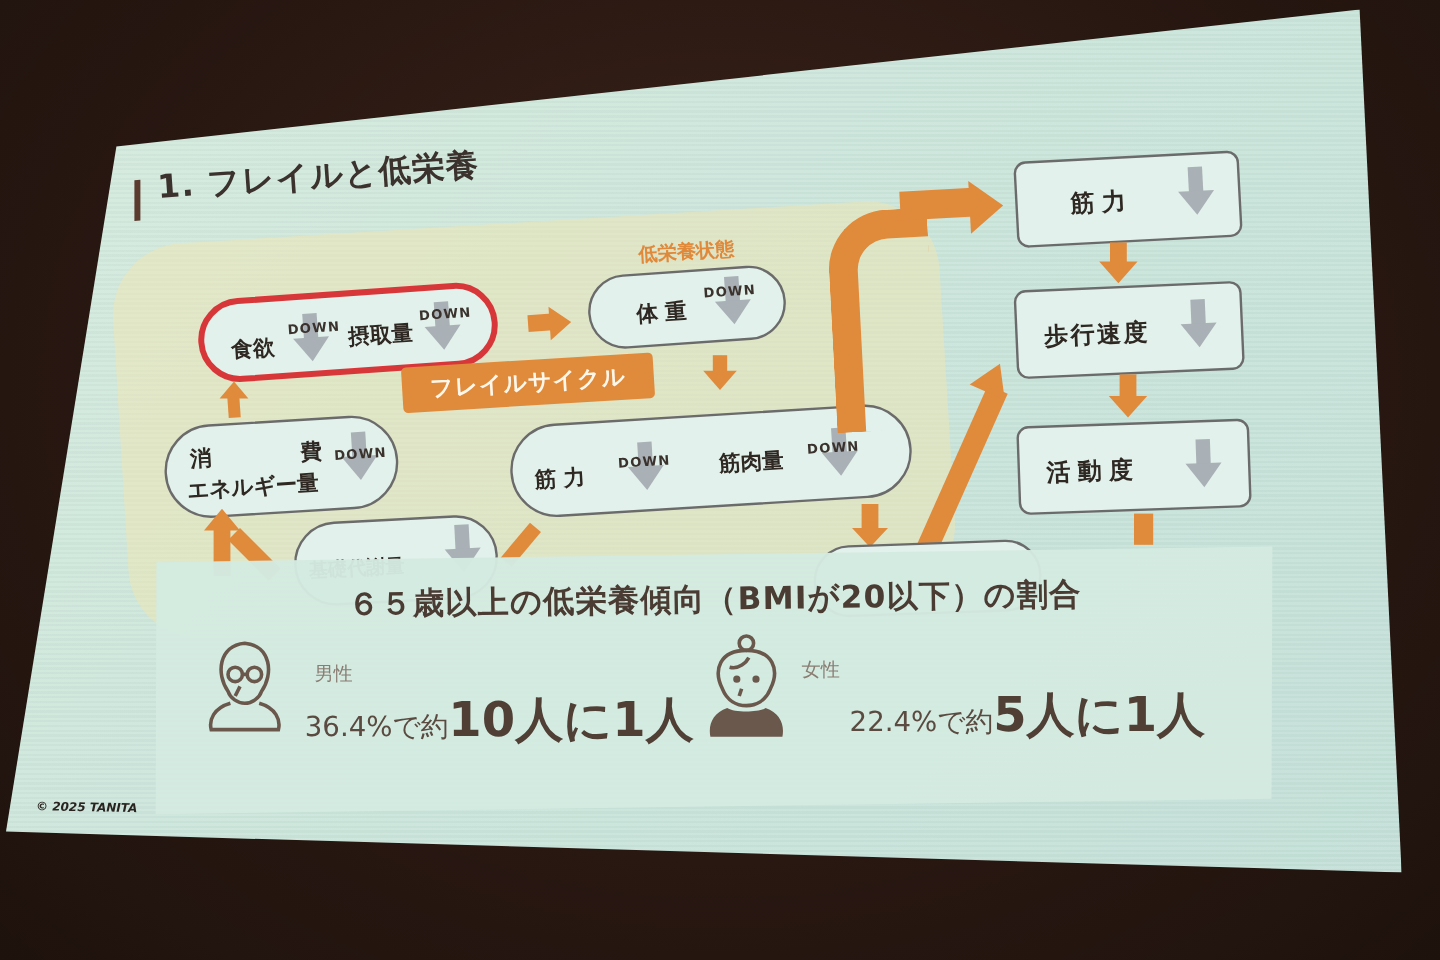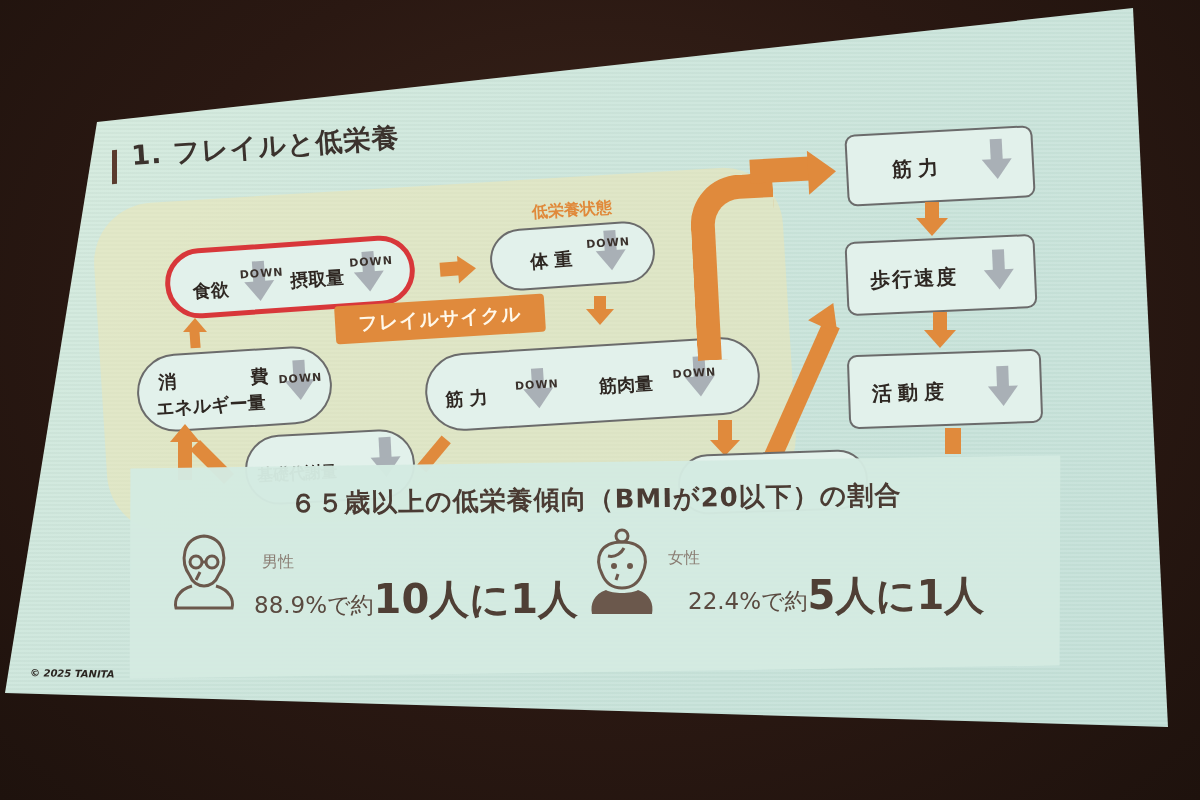--- a/index.html
+++ b/index.html
@@ -176,34 +176,34 @@
         <path d="M18 44 C8 30 10 6 32 4 C54 6 56 30 46 44 C44 50 38 54 32 54 C26 54 20 50 18 44 Z"></path>
         <circle cx="24" cy="30" r="6"></circle>
           <circle cx="40" cy="30" r="6"></circle>
         <line x1="30" y1="30" x2="34" y2="30"></line>
         <line x1="28" y1="40" x2="24" y2="48"></line>
         <path d="M20 54 C6 58 2 68 4 76 L60 76 C62 68 58 58 44 54"></path>
       </g>
     </svg>
     <div class="gender" style="left:262px;top:552px;">男性</div>
     <div class="stat-small" style="left:254px;top:572px;">
-      <span>88.9%で約</span><span class="stat-big">10人に1人</span>
+      <span>36.4%で約</span><span class="stat-big">10人に1人</span>
     </div>
 
     <svg class="abs" style="left:588px;top:528px;" width="68" height="88" viewBox="0 0 68 88">
       <g fill="none" stroke="#6b584c" stroke-width="3">
         <circle cx="34" cy="8" r="6"></circle>
         <path d="M14 46 C6 30 12 14 34 14 C56 14 62 30 54 46 C50 56 42 60 34 60 C26 60 18 56 14 46 Z"></path>
         <path d="M20 28 C28 30 34 24 36 20"></path>
         <circle cx="26" cy="38" r="1.5" fill="#6b584c"></circle>
           <circle cx="42" cy="38" r="1.5" fill="#6b584c"></circle>
         <line x1="30" y1="46" x2="28" y2="52"></line>
       </g>
       <path d="M18 62 C6 66 2 76 4 86 L64 86 C66 76 62 66 50 62 C44 66 24 66 18 62 Z" fill="#6b584c"></path>
     </svg>
     <div class="gender" style="left:668px;top:548px;">女性</div>
-    <div class="stat-small" style="left:688px;top:568px;">
+    <div class="stat-small" style="left:708px;top:568px;">
       <span>22.4%で約</span><span class="stat-big">5人に1人</span>
     </div>
 
     <div class="abs copyright">© 2025 TANITA</div>
   </div>
 </div>
 
 </body></html>

